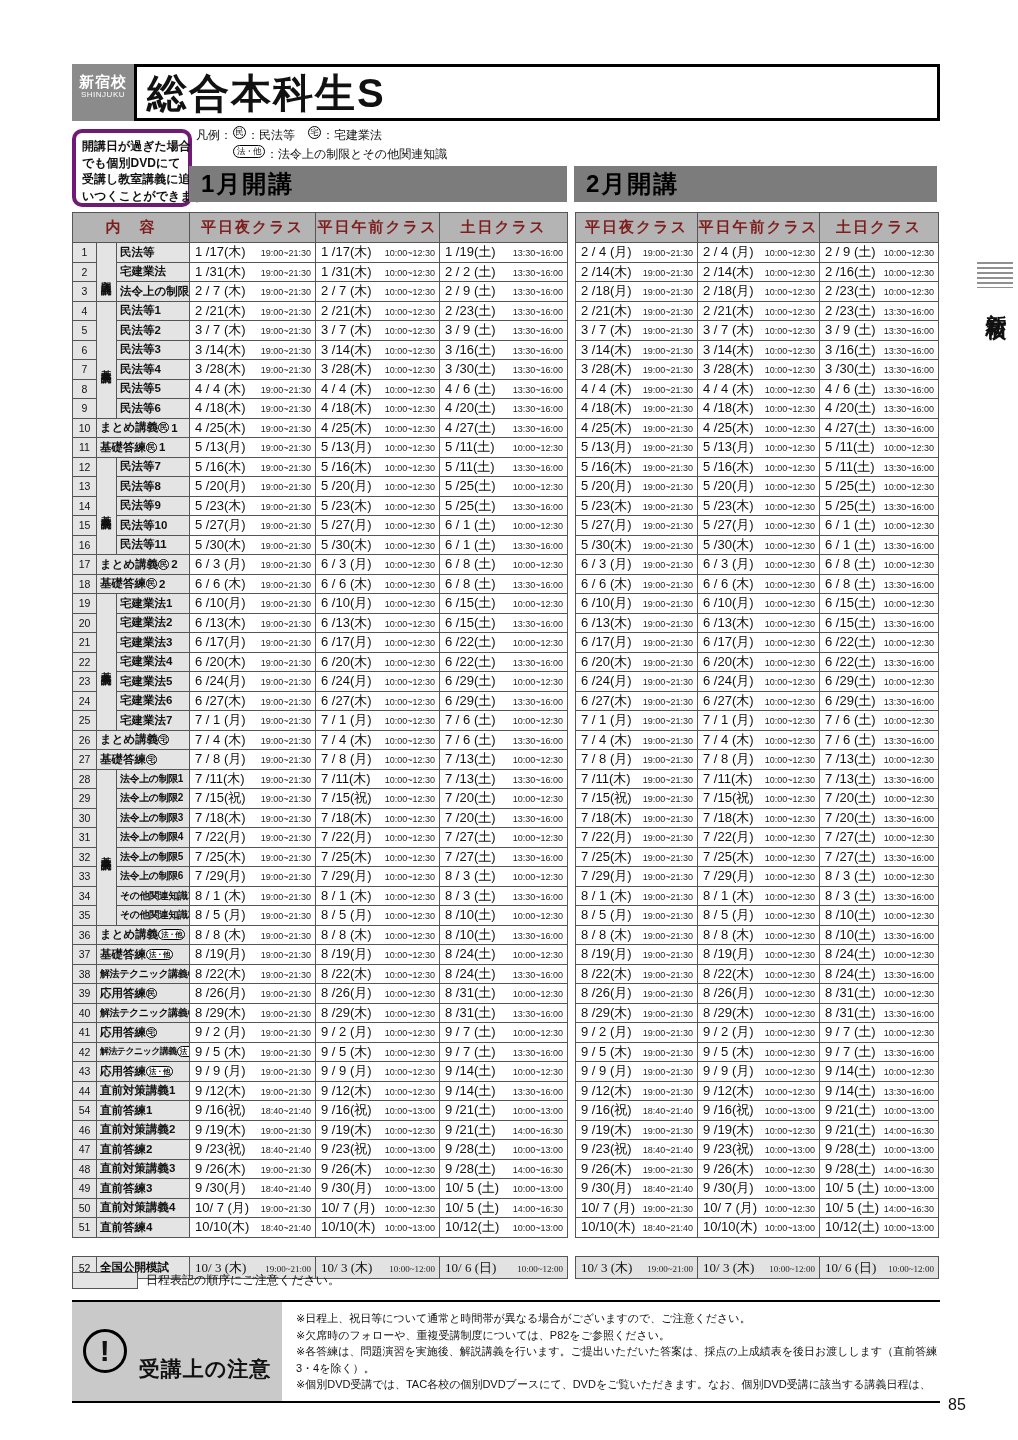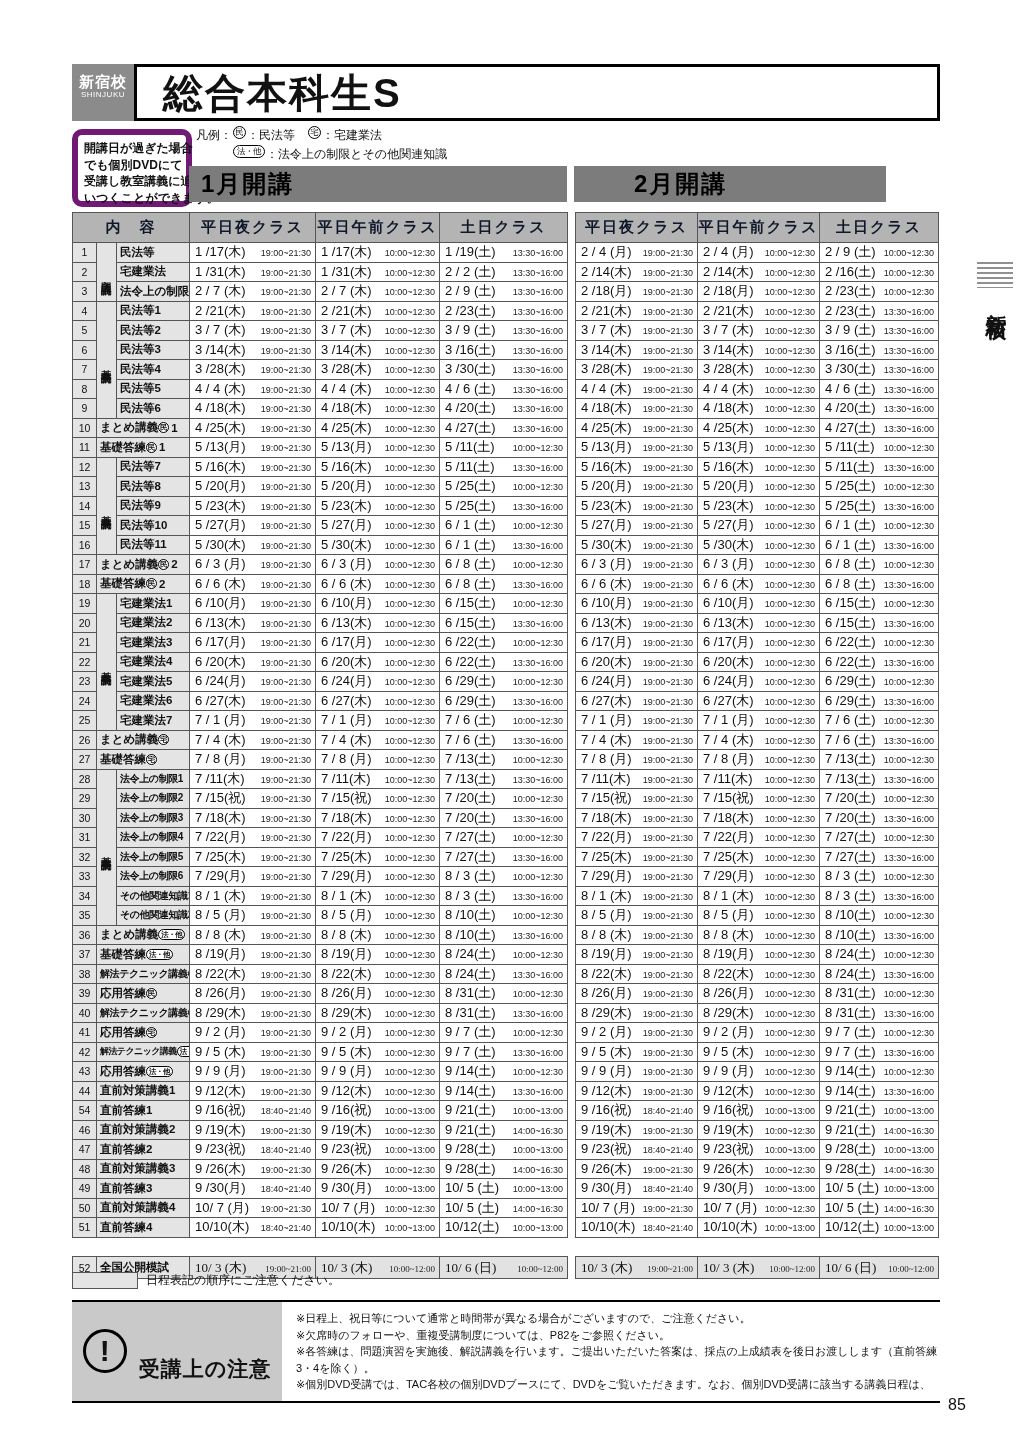--- a/index.html
+++ b/index.html
@@ -4,47 +4,47 @@
 <style>
   html,body{margin:0;padding:0;background:#fff;}
   .page{position:relative;width:1018px;height:1440px;background:#fff;overflow:hidden;
         font-family:"Liberation Sans","DejaVu Sans",sans-serif;color:#111;}
   
   .badge{position:absolute;left:72px;top:64px;width:62px;height:57px;background:#8b8b8b;
          color:#fff;text-align:center;line-height:1.1;padding-top:10px;box-sizing:border-box;}
   .badge .b1{font-size:15px;font-weight:bold;letter-spacing:1px;}
   .badge .b2{font-size:8px;letter-spacing:.5px;}
   .titlebox{position:absolute;left:134px;top:64px;width:806px;height:57px;box-sizing:border-box;
-            border:3px solid #000;display:flex;align-items:center;padding-left:16px;}
+            border:3px solid #000;display:flex;align-items:center;}
   .titlebox .t{font-size:40px;font-weight:900;letter-spacing:2px;padding-left:10px;line-height:1;}
   .legend{position:absolute;left:196px;top:126px;font-size:12px;line-height:1.6;}
   .legend .row{display:flex;align-items:flex-start;}
   .legend .row2{margin-left:36px;}
   .sym{display:inline-flex;align-items:center;justify-content:center;width:13px;height:13px;
        border:1px solid #000;border-radius:50%;font-size:8.5px;line-height:1;flex:none;
        box-sizing:border-box;background:#fff;}
   .sym.pill{width:auto;padding:0 3px;border-radius:7px;letter-spacing:-.5px;}
   .legend .sym{margin:0 1px;}
   .dvdnote{position:absolute;left:72px;top:129px;width:120px;height:78px;box-sizing:border-box;
-           border:6px solid #701a75;border-radius:10px;padding:5px 6px;font-size:12px;font-weight:bold;
+           border:4px solid #701a75;border-radius:10px;padding:5px 6px;font-size:12px;font-weight:bold;
            line-height:1.38;white-space:nowrap;background:#fff;}
   .banner{position:absolute;top:166px;height:36px;background:#7c7c7c;color:#000000;
           display:flex;align-items:center;box-sizing:border-box;}
   .banner .bt{font-size:24px;font-weight:bold;letter-spacing:2px;padding-left:12px;}
   .banner.jan{left:189px;width:378px;}
-  .banner.feb{left:574px;width:312px;padding-left:48px;}
+  .banner.feb{left:574px;width:363px;}
   
   .sidetab{position:absolute;left:977px;top:262px;width:36px;}
   .stripes{width:36px;height:26px;background:repeating-linear-gradient(to bottom,#909090 0 2.5px,#fff 2.5px 5px);}
   .sidetab .vt{margin-top:8px;writing-mode:vertical-rl;font-size:21px;font-weight:900;letter-spacing:3px;margin-left:5px;}
   
   .tablewrap{position:absolute;left:72px;top:212px;width:866px;}
   table{border-collapse:collapse;table-layout:fixed;width:866px;}
   th,td{box-sizing:border-box;padding:0;border:1px solid #555;overflow:hidden;}
-  thead th{height:30px;background:#b4b4b4;font-size:15px;font-weight:bold;letter-spacing:2px;color:#0f172a;}
+  thead th{height:30px;background:#b4b4b4;font-size:15px;font-weight:bold;letter-spacing:2px;color:#7f1d1d;}
   th.gapc,td.gapc{border:none;background:#fff;}
   tbody tr{height:19.5px;}
   td.num{background:#e4e4e4;text-align:center;font-size:10.5px;}
   td.grp{background:#e4e4e4;text-align:center;}
   td.grp span{writing-mode:vertical-rl;font-size:10.5px;font-weight:bold;letter-spacing:1px;line-height:1;}
   td.nm{background:#e4e4e4;font-weight:bold;font-size:11.5px;}
   td.nm .in{display:flex;align-items:center;padding-left:3px;white-space:nowrap;}
   td.nm .suf{margin-left:2px;}
   td.nm.t1 .in{font-size:10px;letter-spacing:-.4px;}
   td.nm.t2 .in{font-size:9px;letter-spacing:-.6px;}

